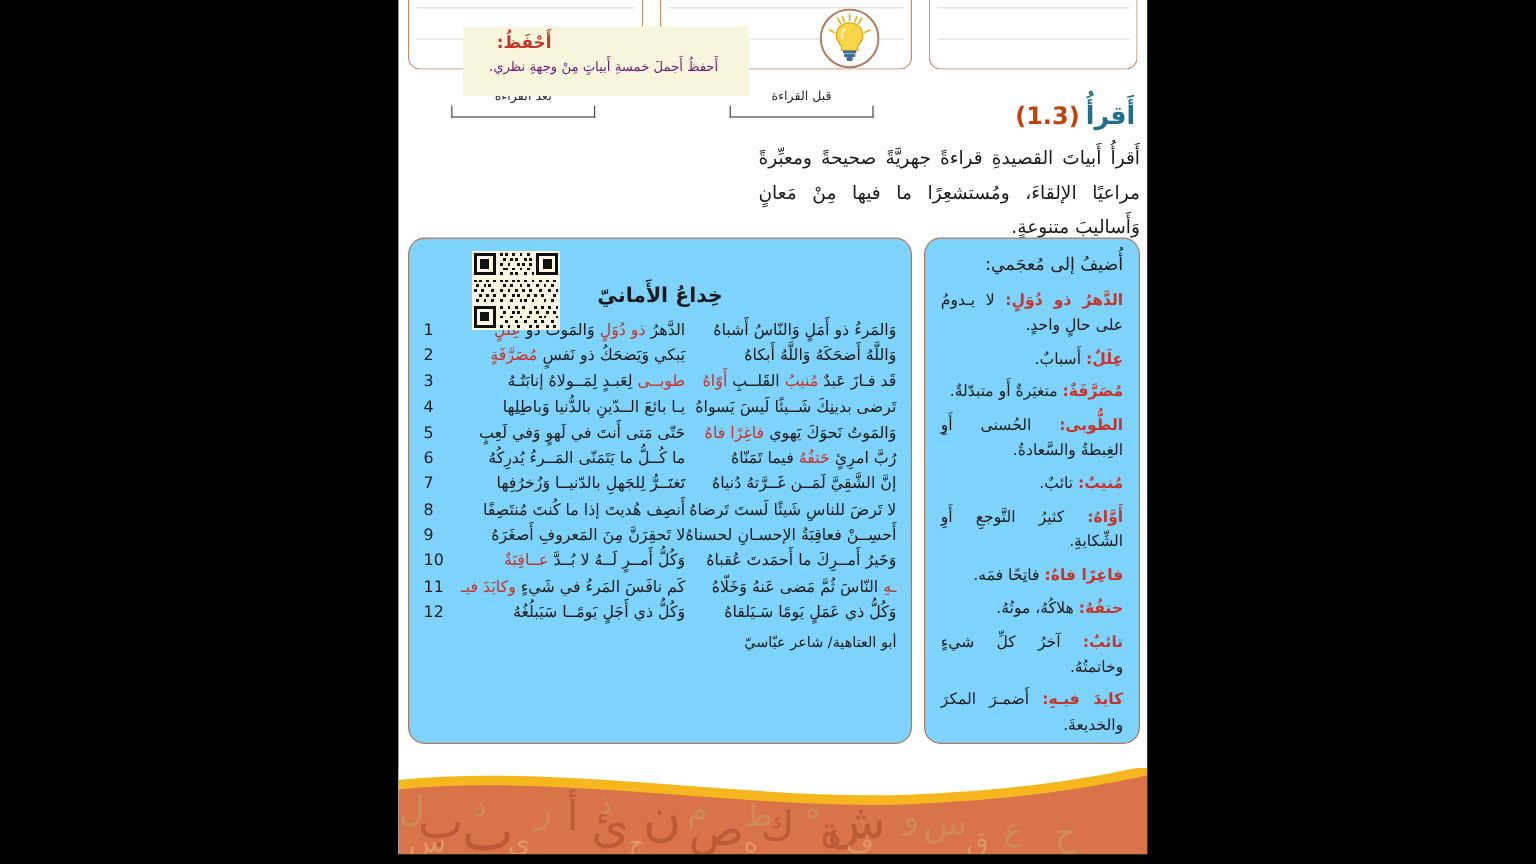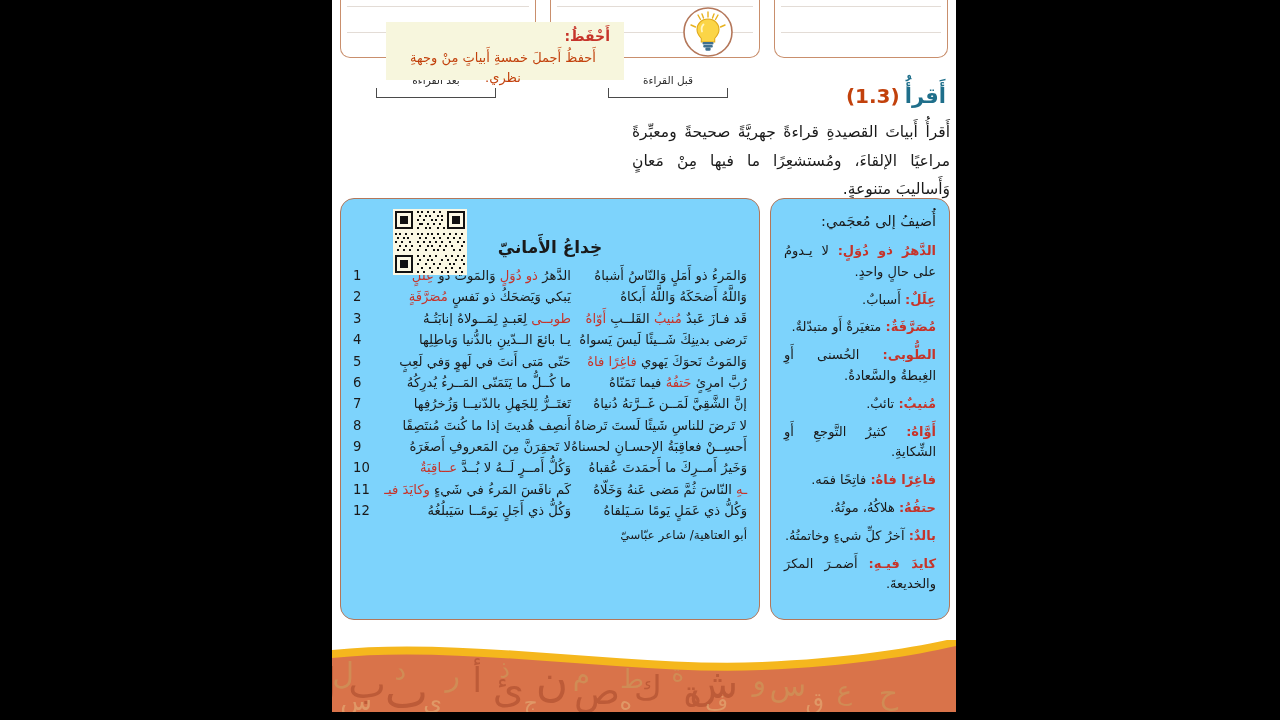--- a/index.html
+++ b/index.html
@@ -71,22 +71,22 @@
     font-size:15.5px;line-height:1.85;color:#1a1a1a;
   }
 
   
   .memo{
     position:absolute;right:332px;top:22px;width:238px;height:58px;
     background:#f7f6dd;
     direction:rtl;text-align:right;
     padding:6px 14px 6px 10px;box-sizing:border-box;
   }
-  .memo .title{color:#c6342a;font-size:14px;font-weight:bold;text-align:right;padding-left:18px;}
-  .memo .txt{font-size:13px;color:#c2410c;margin-top:4px;line-height:1.5;text-align:center;}
+  .memo .title{color:#c6342a;font-size:14px;font-weight:bold;text-align:left;padding-left:18px;}
+  .memo .txt{font-size:11px;color:#701a75;margin-top:4px;line-height:1.5;text-align:center;}
   .bulb{
     position:absolute;right:222px;top:6px;width:52px;height:52px;
   }
 
   
   .card{
     position:absolute;
     background:#7dd3fc;
     border:1.8px solid #b4775a;
     border-radius:14px;
@@ -200,21 +200,21 @@
       <h4>أُضيفُ إلى مُعجَمي:</h4>
       <div>
         <p><span class="term">الدَّهرُ ذو دُوَلٍ:</span> <span>لا يـدومُ على حالٍ واحدٍ.</span></p>
         <p><span class="term">عِلَلٌ:</span> <span>أَسبابٌ.</span></p>
         <p><span class="term">مُصَرَّفَةٌ:</span> <span>متغيَرةٌ أَو متبدّلةٌ.</span></p>
         <p><span class="term">الطُّوبى:</span> <span>الحُسنى أَوِ الغِبطةُ والسَّعادةُ.</span></p>
         <p><span class="term">مُنيبٌ:</span> <span>تائبٌ.</span></p>
         <p><span class="term">أَوَّاهُ:</span> <span>كثيرُ التَّوجعِ أَوِ الشِّكايةِ.</span></p>
         <p><span class="term">فاغِرًا فاهُ:</span> <span>فاتِحًا فمَه.</span></p>
         <p><span class="term">حتفُهُ:</span> <span>هلاكُهُ، موتُهُ.</span></p>
-        <p><span class="term">بالدٌ:</span> <span>آخرُ كلِّ شيءٍ وخاتمتُهُ.</span></p>
+        <p><span class="term">تائبٌ:</span> <span>آخرُ كلِّ شيءٍ وخاتمتُهُ.</span></p>
         <p><span class="term">كايدَ فيـهِ:</span> <span>أَضمـرَ المكرَ والخديعةَ.</span></p>
       </div>
     </div>
 
     <div class="card poem">
       <div class="qr">
         <svg width="74" height="66" viewBox="0 0 37 33" shape-rendering="crispEdges">
           <rect width="37" height="33" fill="#fbf8e4"></rect>
           <g fill="#111">
             <rect x="1" y="1" width="9" height="9"></rect>

